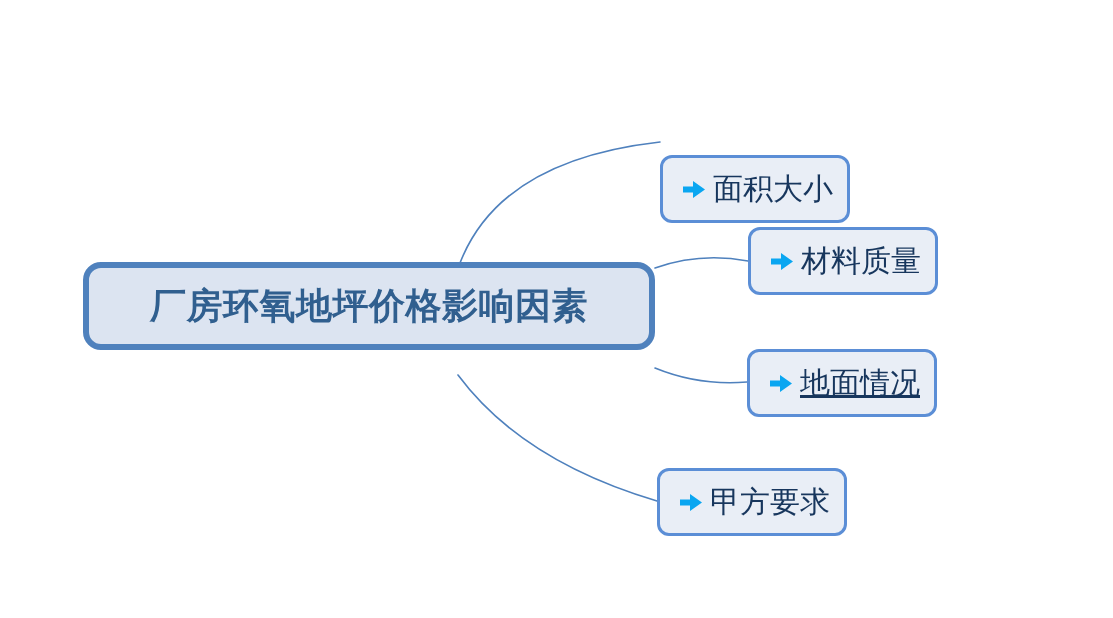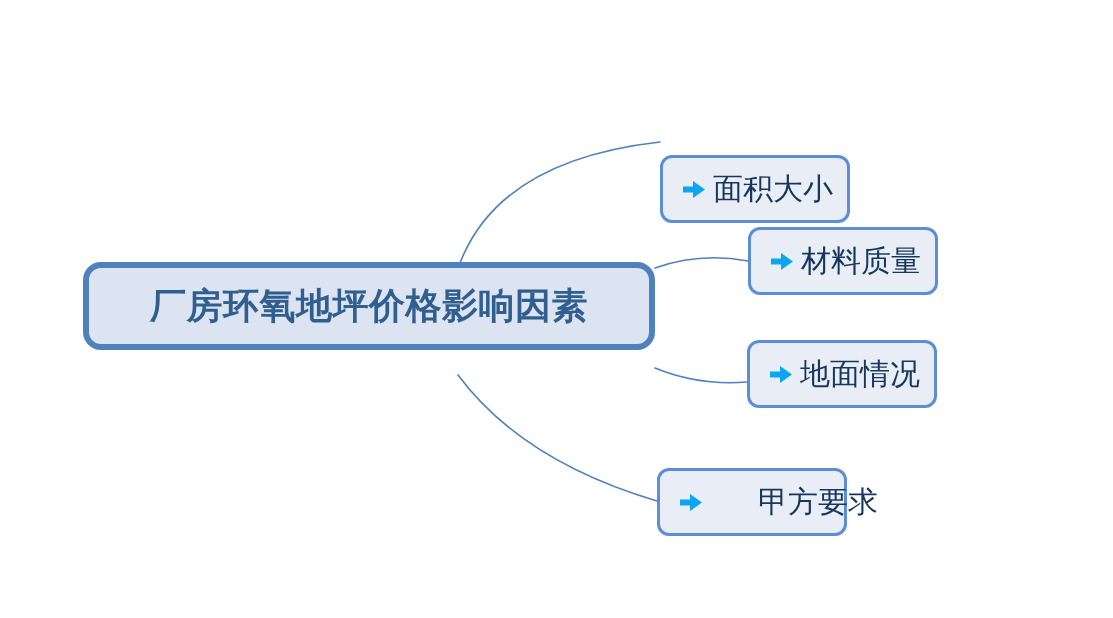--- a/index.html
+++ b/index.html
@@ -51,22 +51,22 @@
   }
   .branch-node .arrow-icon {
     display:inline-flex;
     margin-right:7px;
     flex:0 0 auto;
   }
   .branch-node .arrow-icon svg { display:block; }
   .arrow-fill { fill:#0aa6f1; }
   .node-1 { left:660px; top:107px;margin-top:48px; }
   .node-2 { left:748px; top:227px; }
-  .node-3 { left:747px; top:340px; }
-  .node-4 { left:657px; top:468px;gap:48px; }
+  .node-3 { left:747px; top:349px;text-decoration:underline; }
+  .node-4 { left:657px; top:468px; }
 </style>
 </head>
 <body>
 
 <div class="canvas">
 
   <svg class="connectors" viewBox="0 0 1113 618" xmlns="http://www.w3.org/2000/svg">
     <path d="M 460 263 Q 500 160 660 142"></path>
     <path d="M 655 268 Q 700 252 748 261"></path>
     <path d="M 655 368 Q 699 386 747 382"></path>

